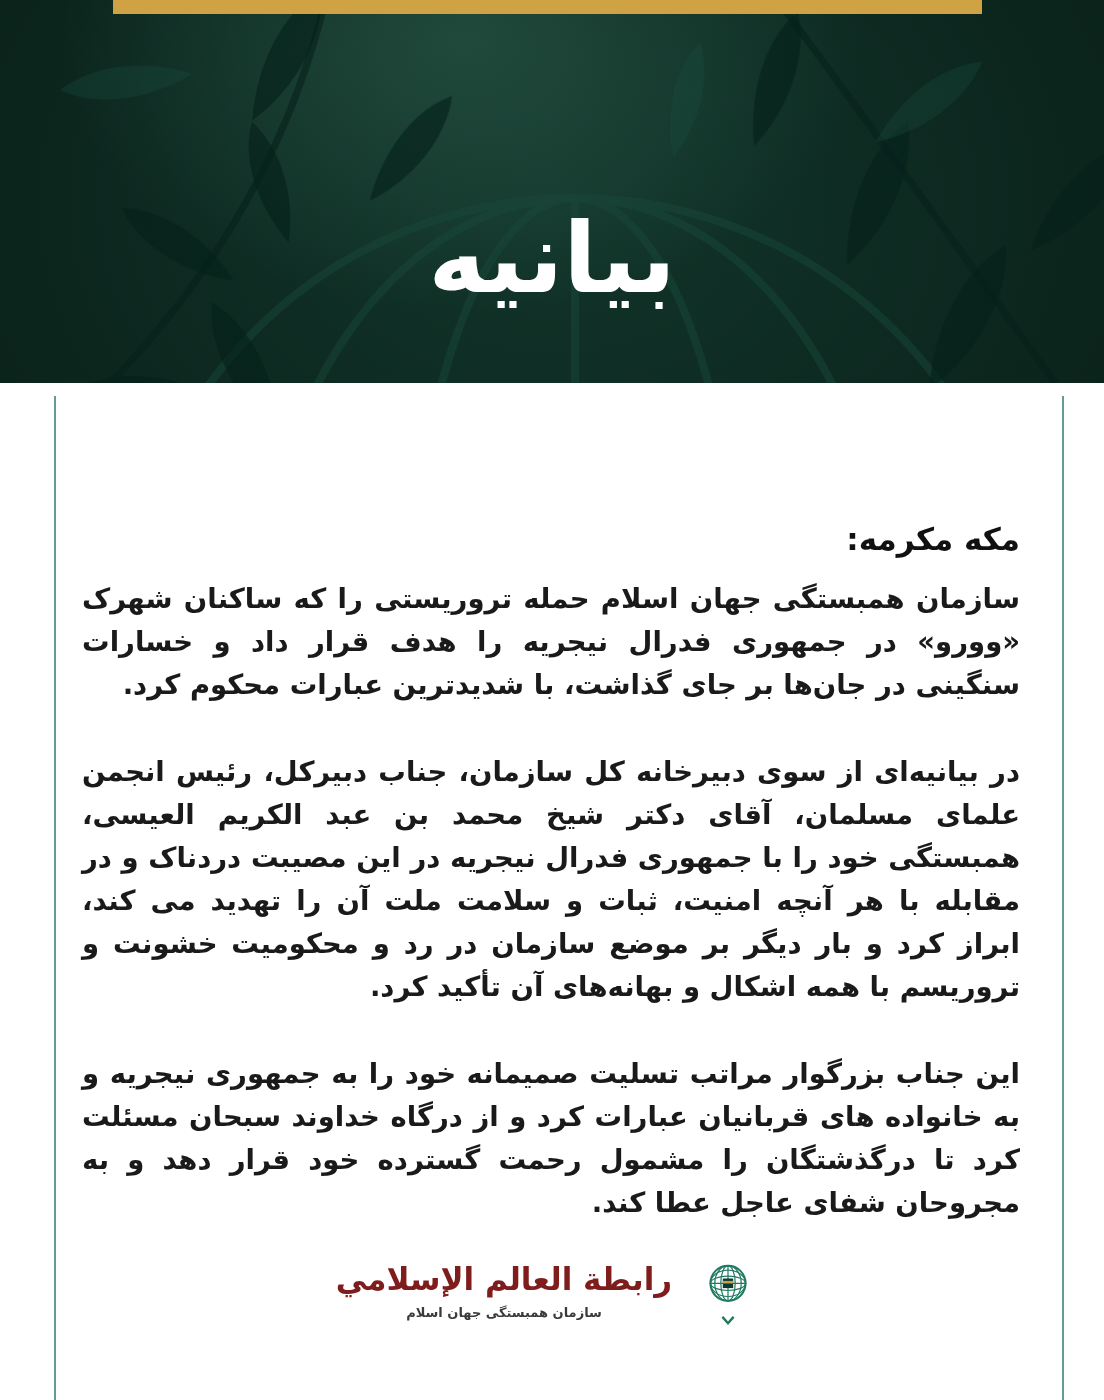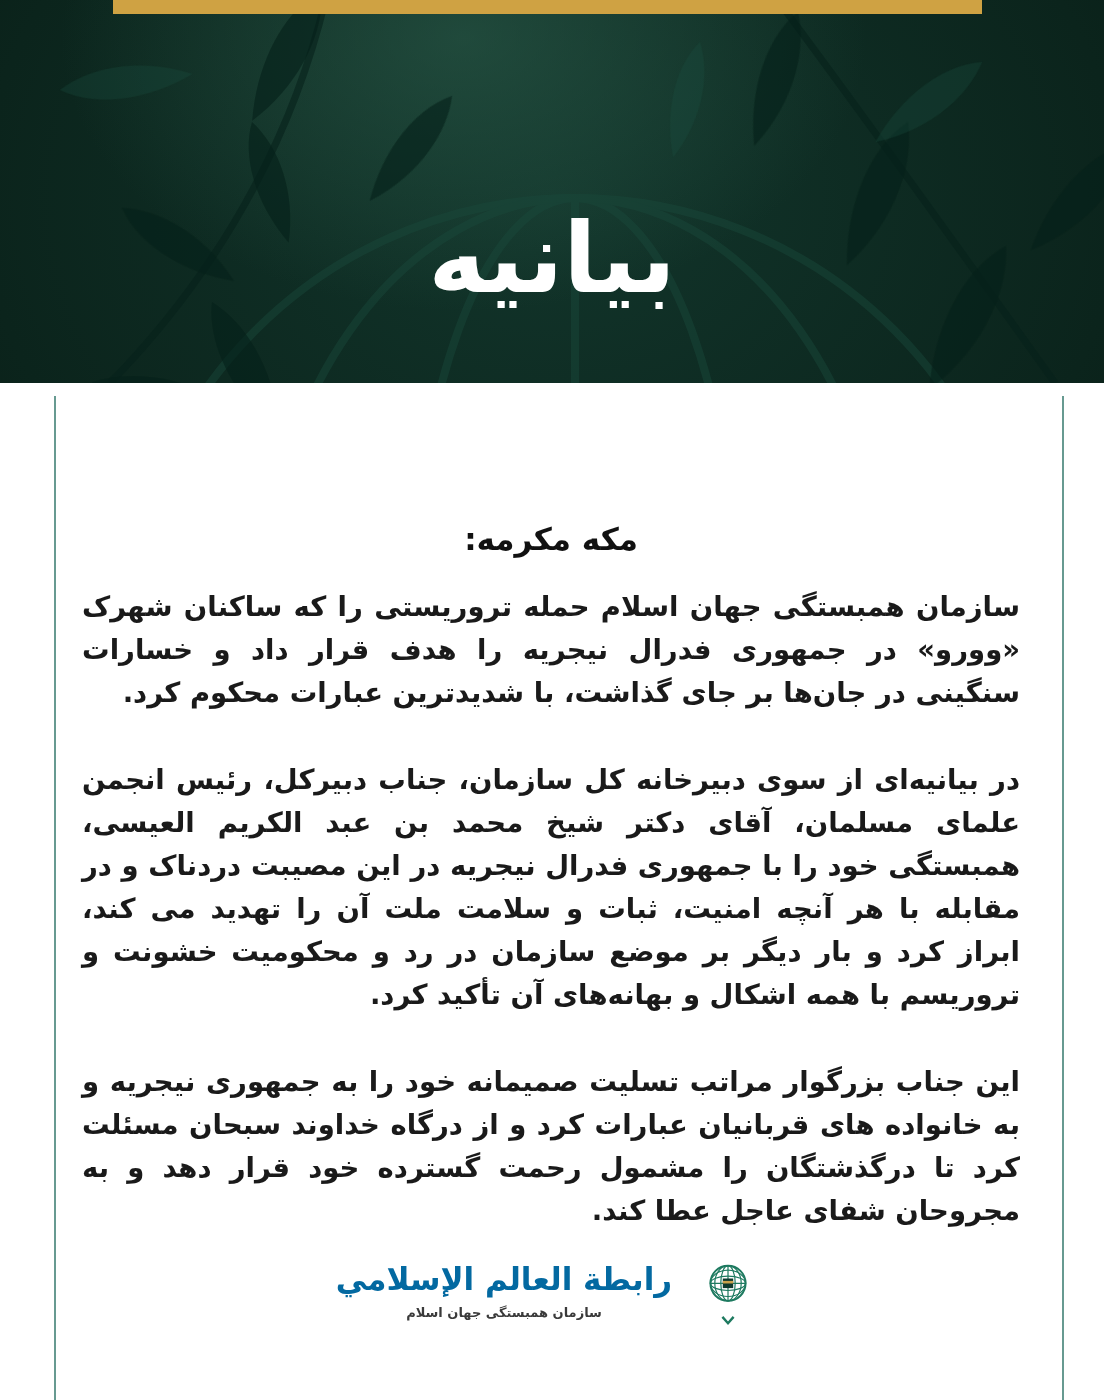--- a/index.html
+++ b/index.html
@@ -57,50 +57,50 @@
     width: 938px;
     direction: rtl;
     color: #1a1a1a;
   }
   .dateline {
     margin: 122px 0 0 0;
     font-size: 31px;
     font-weight: bold;
     line-height: 1.4;
     color: #111111;
-    text-align: center;
+    text-align: right;
   }
   .para {
     margin: 44px 0 0 0;
     font-size: 27.5px;
     font-weight: bold;
     line-height: 43px;
     text-align: justify;
     text-align-last: right;
   }
-  .para-first { margin-top: 24px; }
+  .para-first { margin-top: 16px; }
 
   
   .logo {
     position: absolute;
     top: 852px; 
     left: 0;
     width: 100%;
     display: flex;
     flex-direction: row;
     justify-content: center;
     align-items: center;
     gap: 16px;
     direction: ltr;
   }
   .logo-text { text-align: center; }
   .logo-arabic {
     font-size: 31px;
     font-weight: bold;
-    color: #0369a1;
+    color: #7f1d1d;
     direction: rtl;
     line-height: 1.2;
   }
   .logo-persian {
     margin-top: 6px;
     font-size: 13px;
     font-weight: bold;
     color: #3a3a3a;
     direction: rtl;
   }

